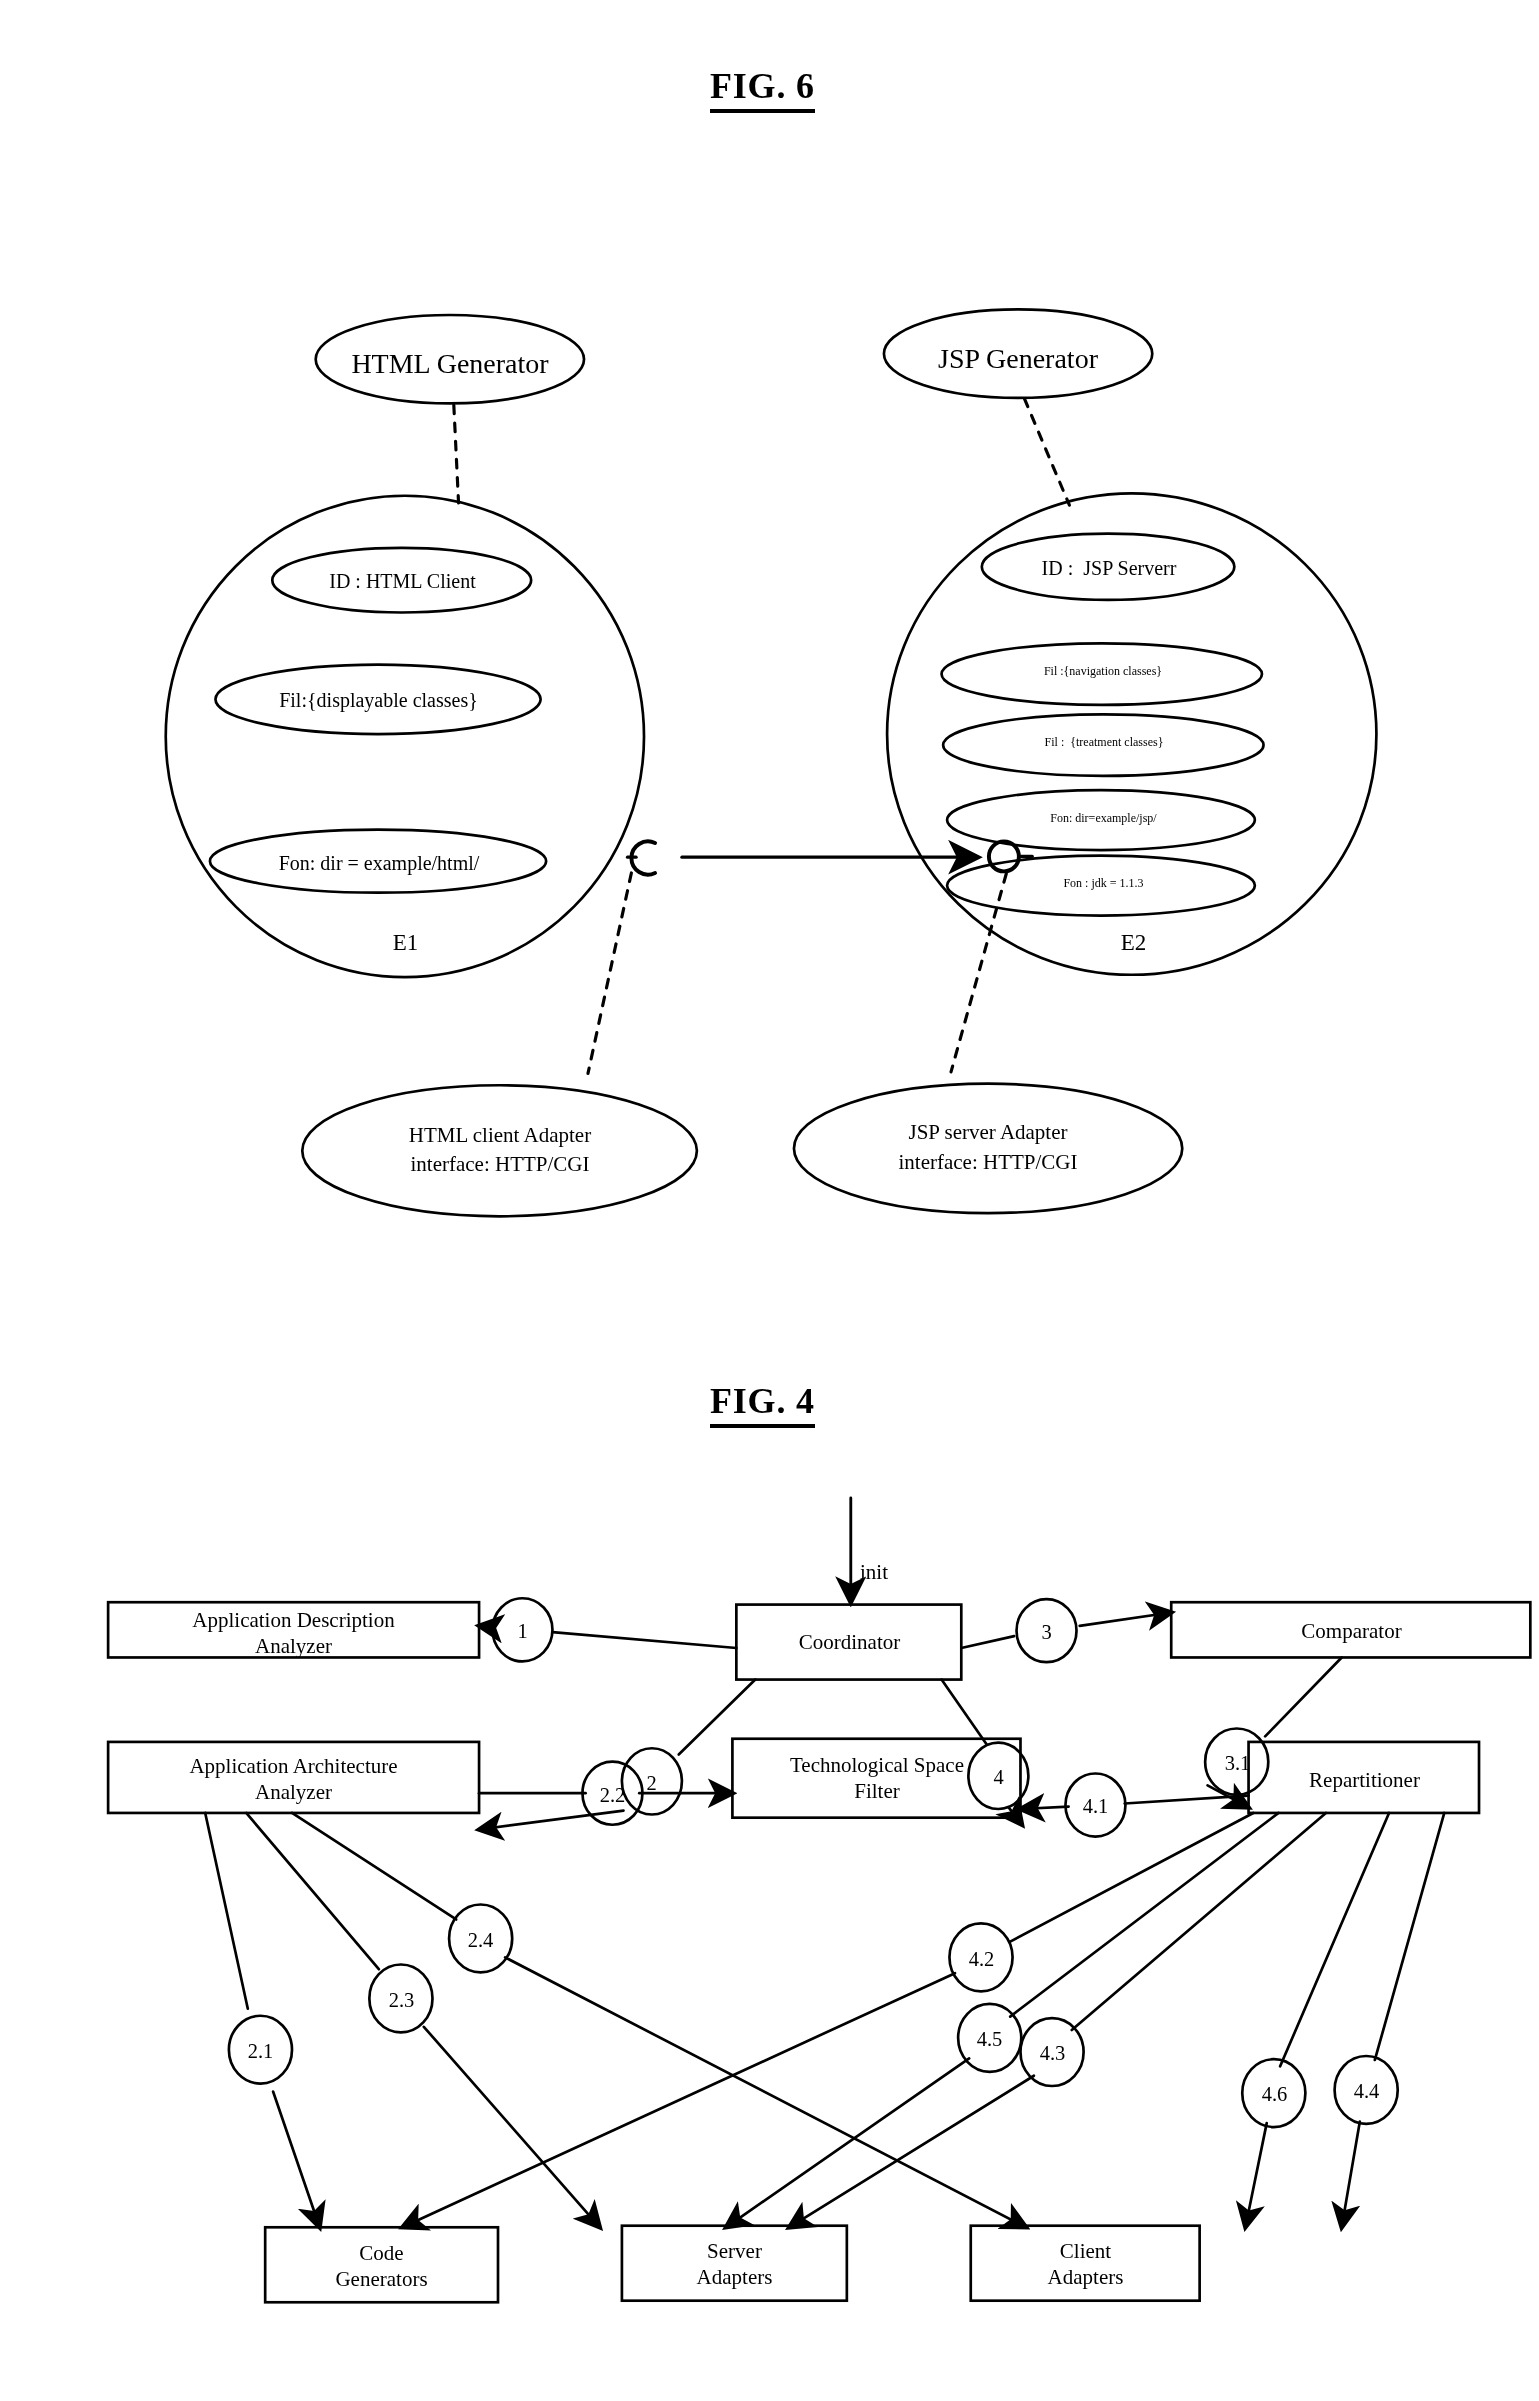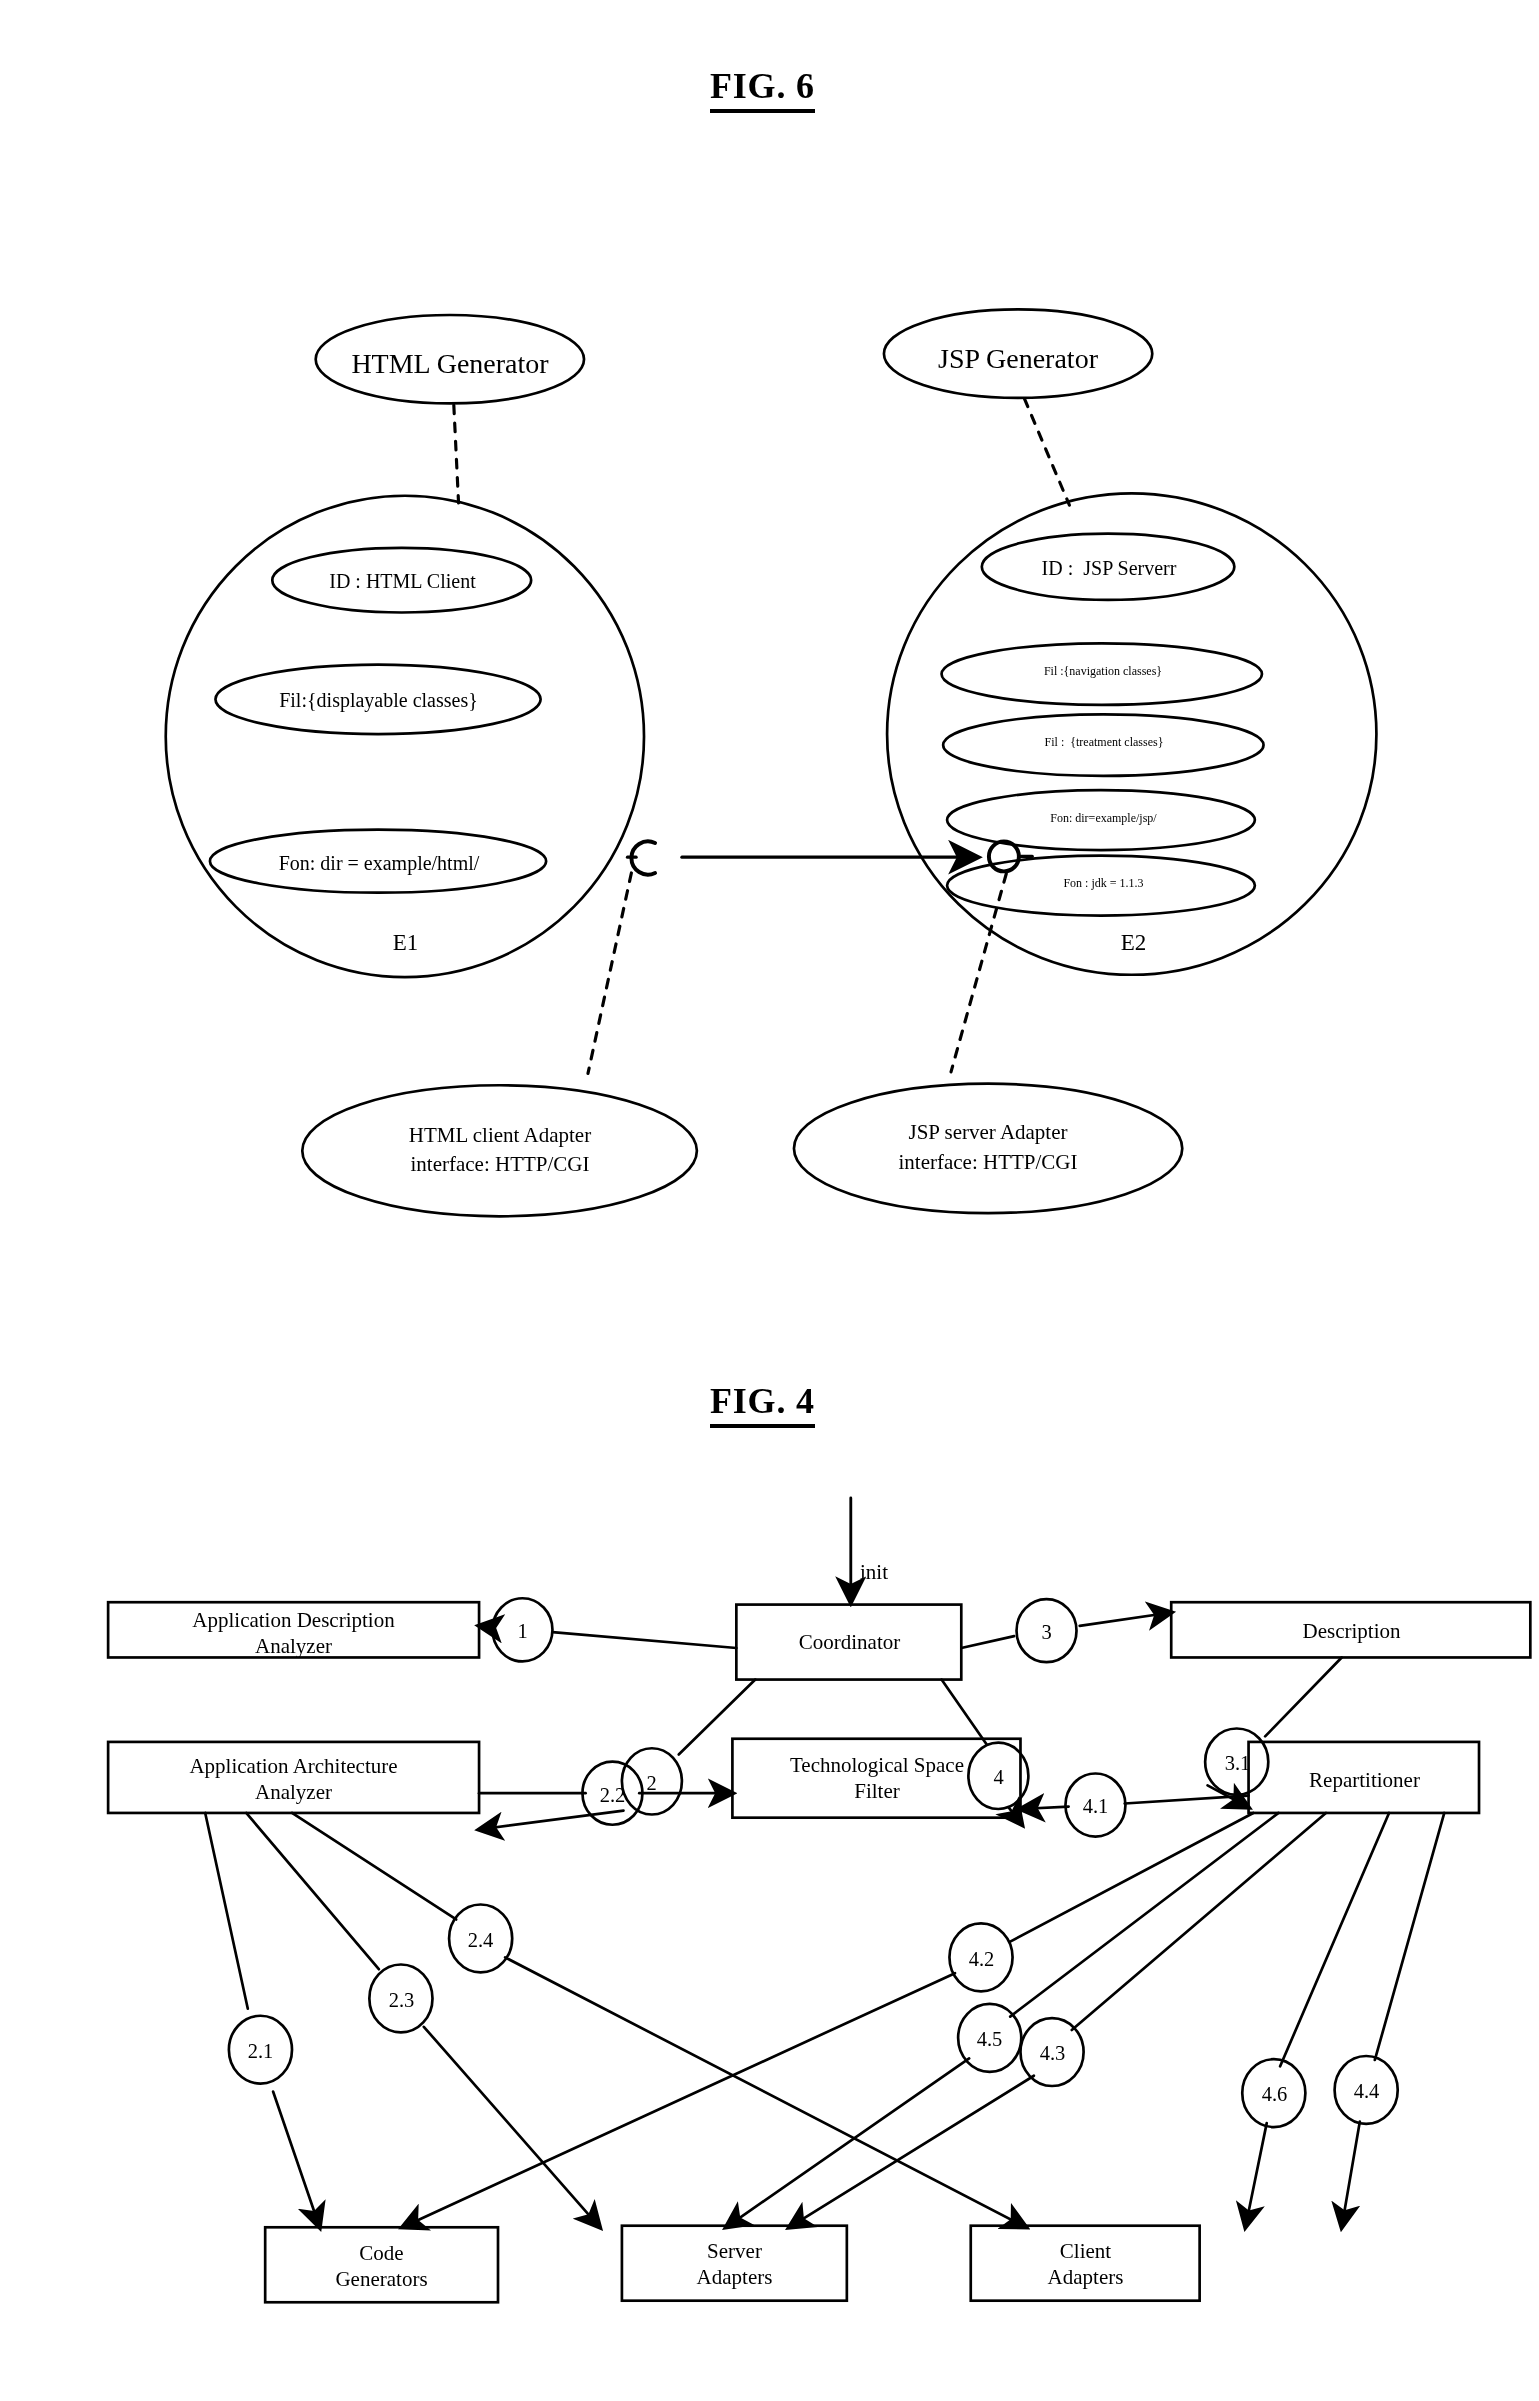--- a/index.html
+++ b/index.html
@@ -214,21 +214,21 @@
 
   <div class="fig-title" id="fig4-title">FIG. 4</div>
 
   <div class="lbl t-init" style="left:860px; top:1560px; width:95px; text-align:left;">init</div>
 
   <div class="lbl t-box" style="left:108px; top:1607px; width:371px;">Application Description</div>
   <div class="lbl t-box" style="left:108px; top:1633px; width:371px;">Analyzer</div>
 
   <div class="lbl t-box" style="left:737px; top:1629px; width:225px;">Coordinator</div>
 
-  <div class="lbl t-box" style="left:1172px; top:1618px; width:359px;">Description</div>
+  <div class="lbl t-box" style="left:1172px; top:1618px; width:359px;">Comparator</div>
 
   <div class="lbl t-box" style="left:108px; top:1753px; width:371px;">Application Architecture</div>
   <div class="lbl t-box" style="left:108px; top:1779px; width:371px;">Analyzer</div>
 
   <div class="lbl t-box" style="left:733px; top:1752px; width:288px;">Technological Space</div>
   <div class="lbl t-box" style="left:733px; top:1778px; width:288px;">Filter</div>
 
   <div class="lbl t-box" style="left:1249px; top:1767px; width:231px;">Repartitioner</div>
 
   <div class="lbl t-box" style="left:265px; top:2240px; width:233px;">Code</div>

